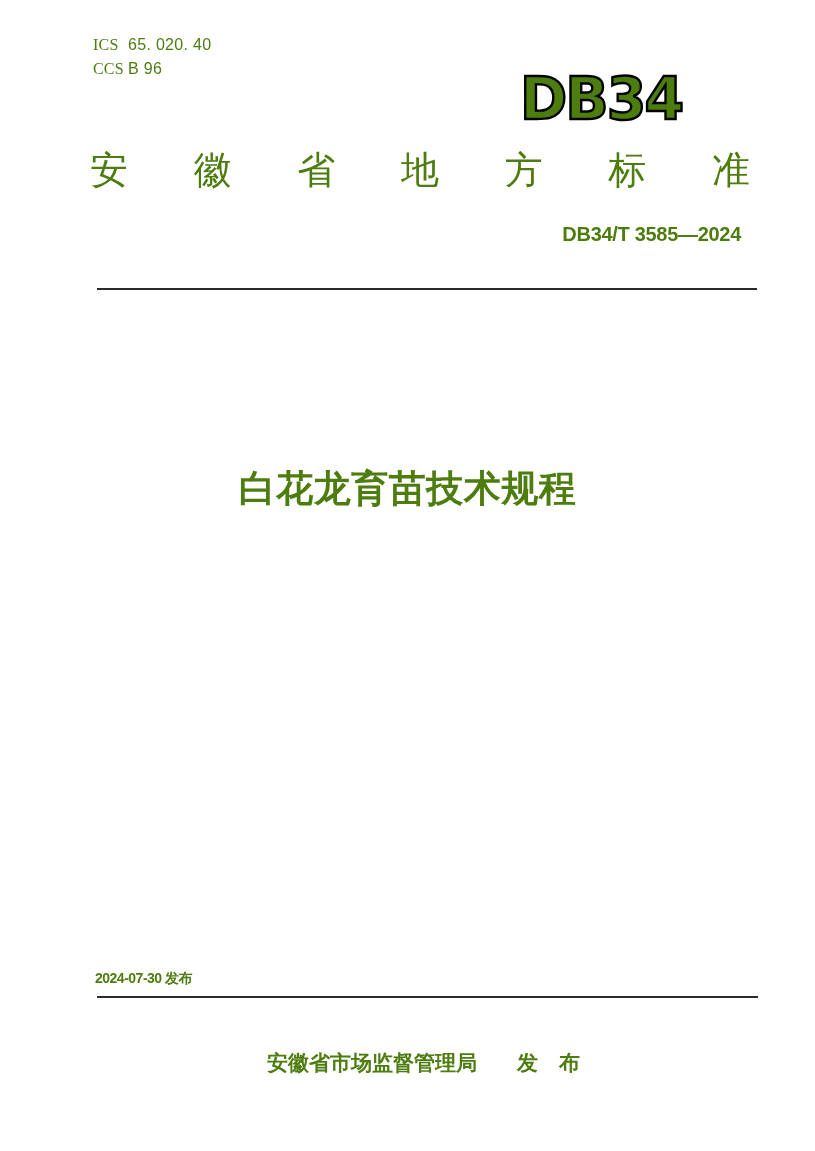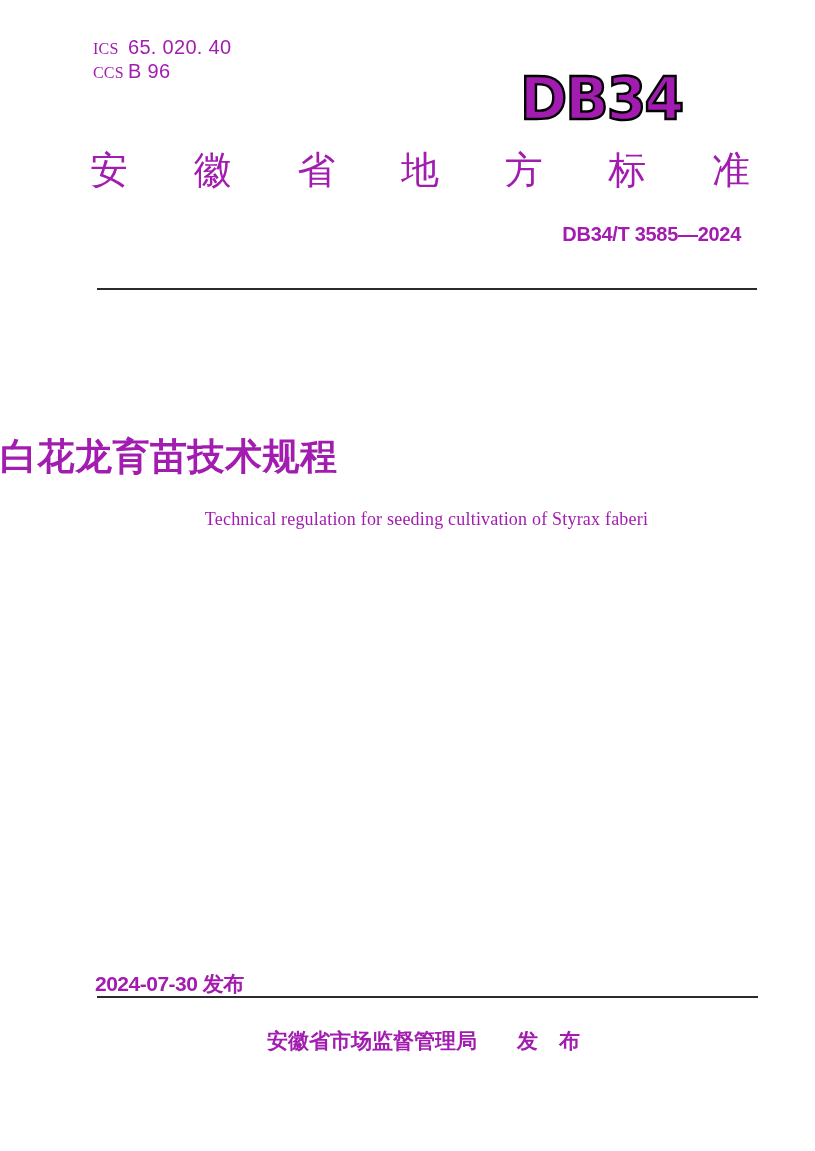--- a/index.html
+++ b/index.html
@@ -5,21 +5,21 @@
   html, body {
     margin: 0;
     padding: 0;
     background: #ffffff;
   }
   .page {
     position: relative;
     width: 815px;
     height: 1151px;
     background: #ffffff;
-    color: #a21caf;
+    color: #4d7c0f;
     font-family: "Liberation Sans", "DejaVu Sans", sans-serif;
     overflow: hidden;
   }
 
   
   .codes {
     position: absolute;
     left: 93px;
     top: 36px;
   }
@@ -28,21 +28,21 @@
     align-items: baseline;
     height: 24px;
   }
   .code-label {
     font-family: "Liberation Serif", "DejaVu Serif", serif;
     font-size: 16px;
     width: 35px;
     letter-spacing: 0.2px;
   }
   .code-value {
-    font-size: 20px;
+    font-size: 16px;
     letter-spacing: 0.3px;
   }
 
   
   .logo {
     position: absolute;
     left: 520px;
     top: 69px;
     font-family: "DejaVu Sans", "Liberation Sans", sans-serif;
     font-size: 57px;
@@ -84,22 +84,23 @@
     height: 2px;
     background: #2b2b2b;
   }
   .rule.top-rule    { left: 97px; top: 288px; width: 660px; }
   .rule.bottom-rule { left: 97px; top: 996px; width: 661px; }
 
   .doc-title {
     position: absolute;
     left: 0;
     right: 0;
-    top: 432px;
+    top: 464px;
     margin: 0;
+    text-align: center;
     font-size: 37px;
     font-weight: bold;
     letter-spacing: 0.5px;
   }
 
   .subtitle {
     position: absolute;
     left: 0;
     right: 0;
     top: 509px;
@@ -110,31 +111,31 @@
     letter-spacing: 0.2px;
   }
 
   .dates {
     position: absolute;
     left: 95px;
     right: 55px;
     top: 970px;
     display: flex;
     justify-content: space-between;
-    font-size: 21px;
+    font-size: 14px;
     font-weight: bold;
     letter-spacing: -0.5px;
     white-space: nowrap;
   }
 
   .publisher {
     position: absolute;
     left: 0;
     right: 0;
-    top: 1027px;
+    top: 1049px;
     padding-left: 32px;
     display: flex;
     justify-content: center;
     gap: 40px;
     font-size: 21px;
     font-weight: bold;
     white-space: nowrap;
   }
 </style>
 </head>
@@ -164,21 +165,20 @@
       <span>标</span>
       <span>准</span>
     </div>
 
   <div class="std-number">DB34/T 3585—2024</div>
 
   <div class="rule top-rule"></div>
 
   <h1 class="doc-title">白花龙育苗技术规程</h1>
 
-  <div class="subtitle">Technical regulation for seeding cultivation of Styrax faberi</div>
 
   <div class="dates">
     <span>2024-07-30 发布</span>
   </div>
 
   <div class="rule bottom-rule"></div>
 
   <div class="publisher">
     <span>安徽省市场监督管理局</span>
     <span>发　布</span>

